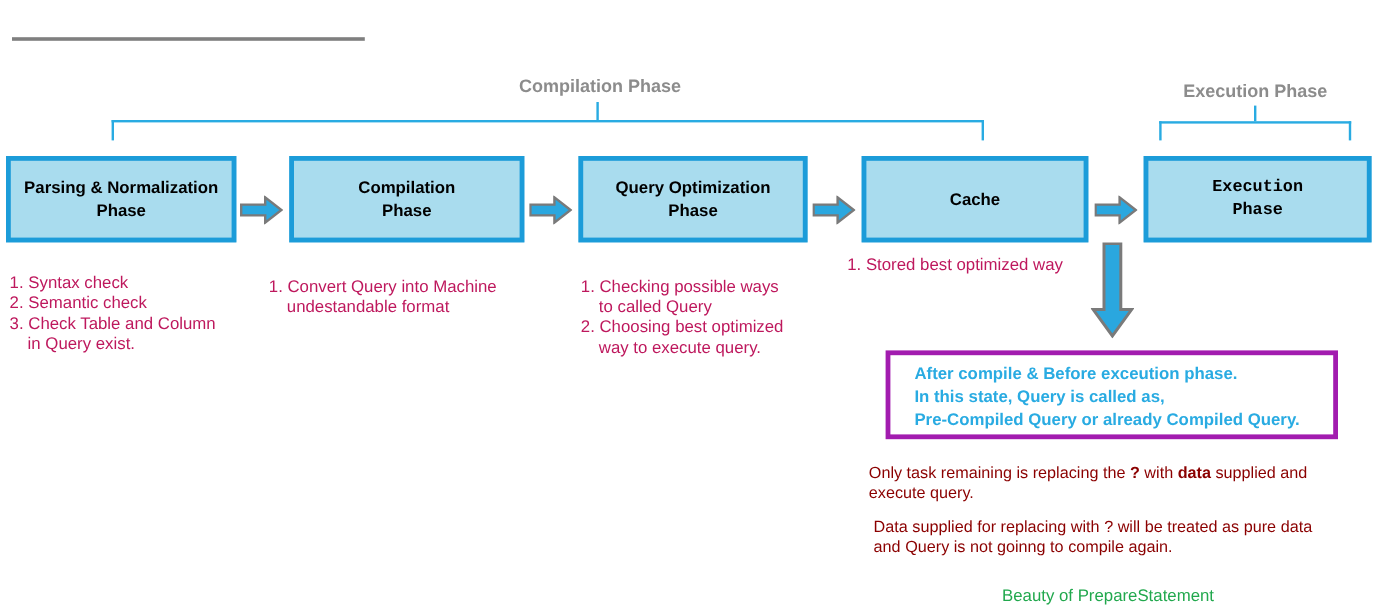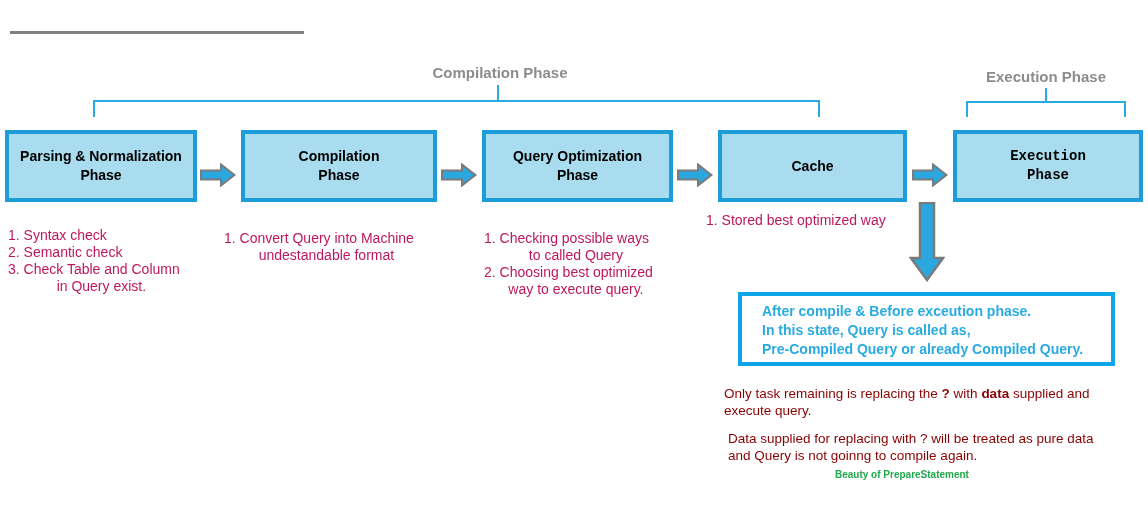--- a/index.html
+++ b/index.html
@@ -40,38 +40,38 @@
   .box3{left:482px;width:191px;}
   .box4{left:718px;width:189px;}
   .box5{left:953px;width:190px;font-family:Liberation Mono, monospace;}
 
   .rarrow{position:absolute;top:163px;width:36px;height:24px;}
   .ra1{left:200px;} .ra2{left:441px;} .ra3{left:677px;} .ra4{left:912px;}
   .darrow{position:absolute;left:909px;top:202px;width:36px;height:80px;}
 
   .note{position:absolute;}
   .note-line{font-size:14px;color:#be185d;line-height:17px;white-space:nowrap;}
-  .cont{padding-left:15px;text-align:center;}
+  .cont{padding-left:15px;}
   .note-parsing{left:8px;top:227px;}
   .note-compilation{left:224px;top:230px;}
   .note-optimization{left:484px;top:230px;}
   .note-cache{left:706px;top:212px;}
 
   .callout{
     position:absolute;left:738px;top:292px;width:377px;height:74px;box-sizing:border-box;
-    border:4px solid #0ea5e9;background:#ffffff;padding:6px 0 0 20px;
+    border:4px solid #a21caf;background:#ffffff;padding:6px 0 0 20px;
   }
   .callout-line{font-size:14px;font-weight:bold;color:#29abe2;line-height:19px;white-space:nowrap;}
 
   .remark{position:absolute;font-size:13.5px;color:#8b0000;line-height:17px;white-space:pre-line;}
   .remark b{font-weight:bold;}
   .remark-1{left:724px;top:385px;}
   .remark-2{left:728px;top:430px;}
   .footer-note{
-    position:absolute;left:835px;top:469px;font-size:10px;font-weight:bold;color:#21a84d;
+    position:absolute;left:835px;top:488px;font-size:14px;font-weight:normal;color:#21a84d;
     white-space:nowrap;
   }
 </style>
 </head>
 <body>
 
 <div class="canvas">
 
   <div class="title-underline"></div>
 

